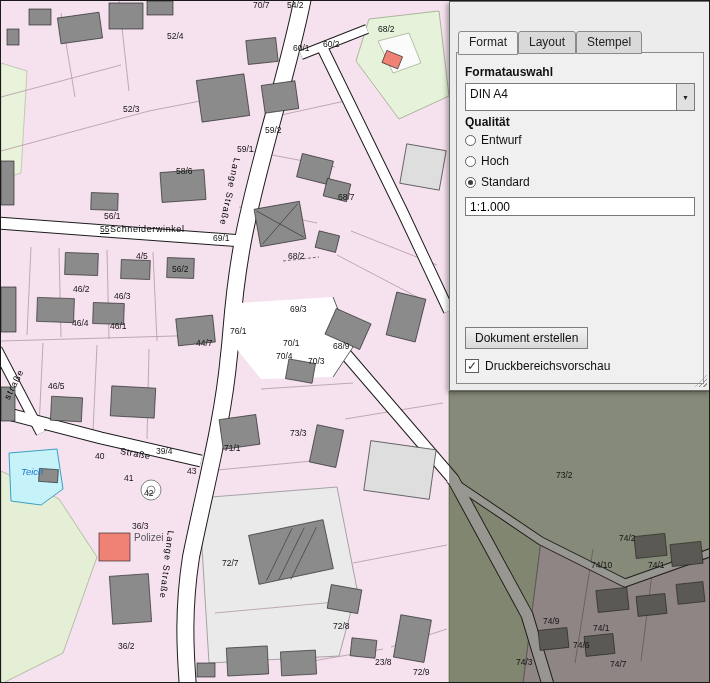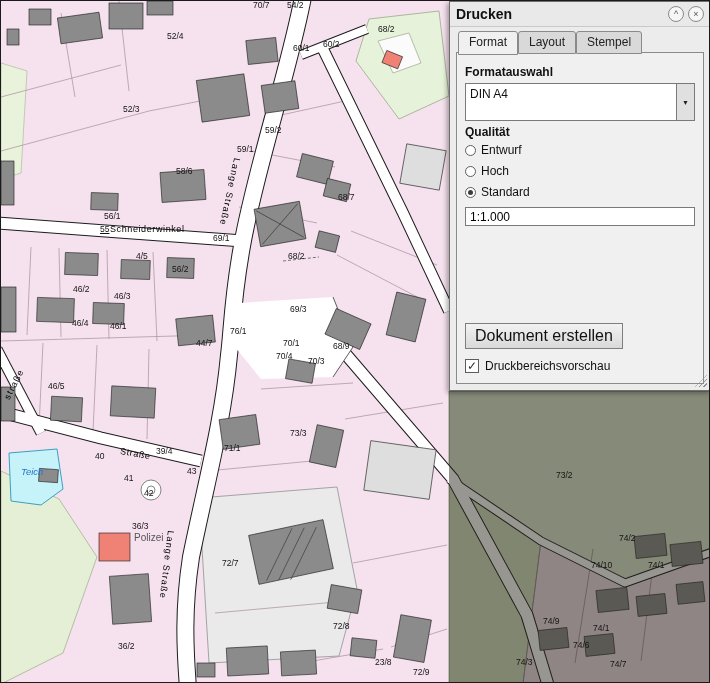--- a/index.html
+++ b/index.html
@@ -26,32 +26,32 @@
   .titlebar{height:24px;display:flex;align-items:center;padding:0 6px;border-bottom:1px solid #c9c9c9;background:#e9e9e9;}
   .title{font-weight:bold;font-size:14px;flex:1;}
   .win-btn{width:14px;height:14px;border:1px solid #8a8a8a;border-radius:50%;display:flex;align-items:center;justify-content:center;
     font-size:9px;line-height:1;color:#555;margin-left:4px;background:#f6f6f6;cursor:pointer;}
   .tabs{position:absolute;top:29px;left:8px;display:flex;gap:0;z-index:2;}
   .tab{font-size:12px;padding:3px 10px 4px;border:1px solid #8a8a8a;border-radius:3px 3px 0 0;
     background:#d9d9d9;color:#222;cursor:pointer;}
   .tab.on{background:#f0f0f0;margin-bottom:-1px;padding-bottom:5px;z-index:3;position:relative;}
   .tabpanel{position:absolute;top:50px;left:6px;right:6px;bottom:6px;border:1px solid #8a8a8a;background:#f0f0f0;padding:8px;box-sizing:border-box;}
   .field-label{font-weight:bold;font-size:12px;margin:4px 0 4px;}
-  .combo{display:flex;border:1px solid #7a7a7a;background:#fff;height:38px;width:100%;box-sizing:border-box;cursor:pointer;}
+  .combo{display:flex;border:1px solid #7a7a7a;background:#fff;height:28px;width:100%;box-sizing:border-box;cursor:pointer;}
   .combo-value{flex:1;font-size:12px;padding:3px 4px 0;}
   .combo-btn{width:17px;background:#e0e0e0;border-left:1px solid #7a7a7a;display:flex;align-items:center;justify-content:center;}
   .combo-btn span{font-size:7px;color:#222;}
   .radio-row{display:flex;gap:14px;margin:9px 0 6px;}
   .radio-col{display:flex;flex-direction:column;gap:7px;margin:4px 0 8px;}
   .radio-item{display:flex;align-items:center;gap:5px;font-size:12px;cursor:pointer;}
   .radio{width:11px;height:11px;border:1px solid #5d5d5d;border-radius:50%;background:#fff;position:relative;flex:none;box-sizing:border-box;}
   .radio.on::after{content:"";position:absolute;left:2px;top:2px;right:2px;bottom:2px;border-radius:50%;background:#3c3c3c;}
   .text-input{width:100%;box-sizing:border-box;border:1px solid #7a7a7a;background:#fff;font-size:12px;padding:2px 4px;height:19px;font-family:"Liberation Sans",sans-serif;}
   .create-btn{position:absolute;left:8px;bottom:34px;border:1px solid #7e7e7e;background:linear-gradient(#f2f2f2,#d9d9d9);
-    padding:3px 9px;font-size:16px;cursor:pointer;display:inline-block;}
+    padding:3px 9px;font-size:12px;cursor:pointer;display:inline-block;}
   .check-row{position:absolute;left:8px;bottom:10px;display:flex;align-items:center;gap:6px;font-size:12px;cursor:pointer;}
   .checkbox{width:14px;height:14px;border:1px solid #5d5d5d;background:#fff;display:flex;align-items:center;justify-content:center;box-sizing:border-box;}
   .checkbox .checkmark{display:none;font-size:12px;color:#333;line-height:1;}
   .checkbox.on .checkmark{display:block;}
   .grip{position:absolute;right:3px;bottom:3px;width:12px;height:12px;cursor:nwse-resize;
     background:repeating-linear-gradient(135deg,transparent 0 2px,#8f8f8f 2px 3px);
     clip-path:polygon(100% 0,100% 100%,0 100%);}
 </style>
 </head>
 <body>
@@ -265,29 +265,20 @@
       <span class="map-label" style="left: 647px; top: 560px;">74/1</span>
       <span class="map-label" style="left: 542px; top: 616px;">74/9</span>
       <span class="map-label" style="left: 592px; top: 623px;">74/1</span>
       <span class="map-label" style="left: 572px; top: 640px;">74/6</span>
       <span class="map-label" style="left: 515px; top: 657px;">74/3</span>
       <span class="map-label" style="left: 609px; top: 659px;">74/7</span>
     </div>
 </div>
 
 <div class="dialog">
-  <div class="titlebar">
-    <span class="title">Drucken</span>
-    <span class="win-btn">
-        <span>^</span>
-      </span>
-    <span class="win-btn">
-        <span>×</span>
-      </span>
-  </div>
 
   <div class="tabs">
     <div class="tab on">Format</div>
     <div class="tab">Layout</div>
     <div class="tab">Stempel</div>
   </div>
 
   <div class="tabpanel">
     <div class="field-label">Formatauswahl</div>
     <div class="combo">

